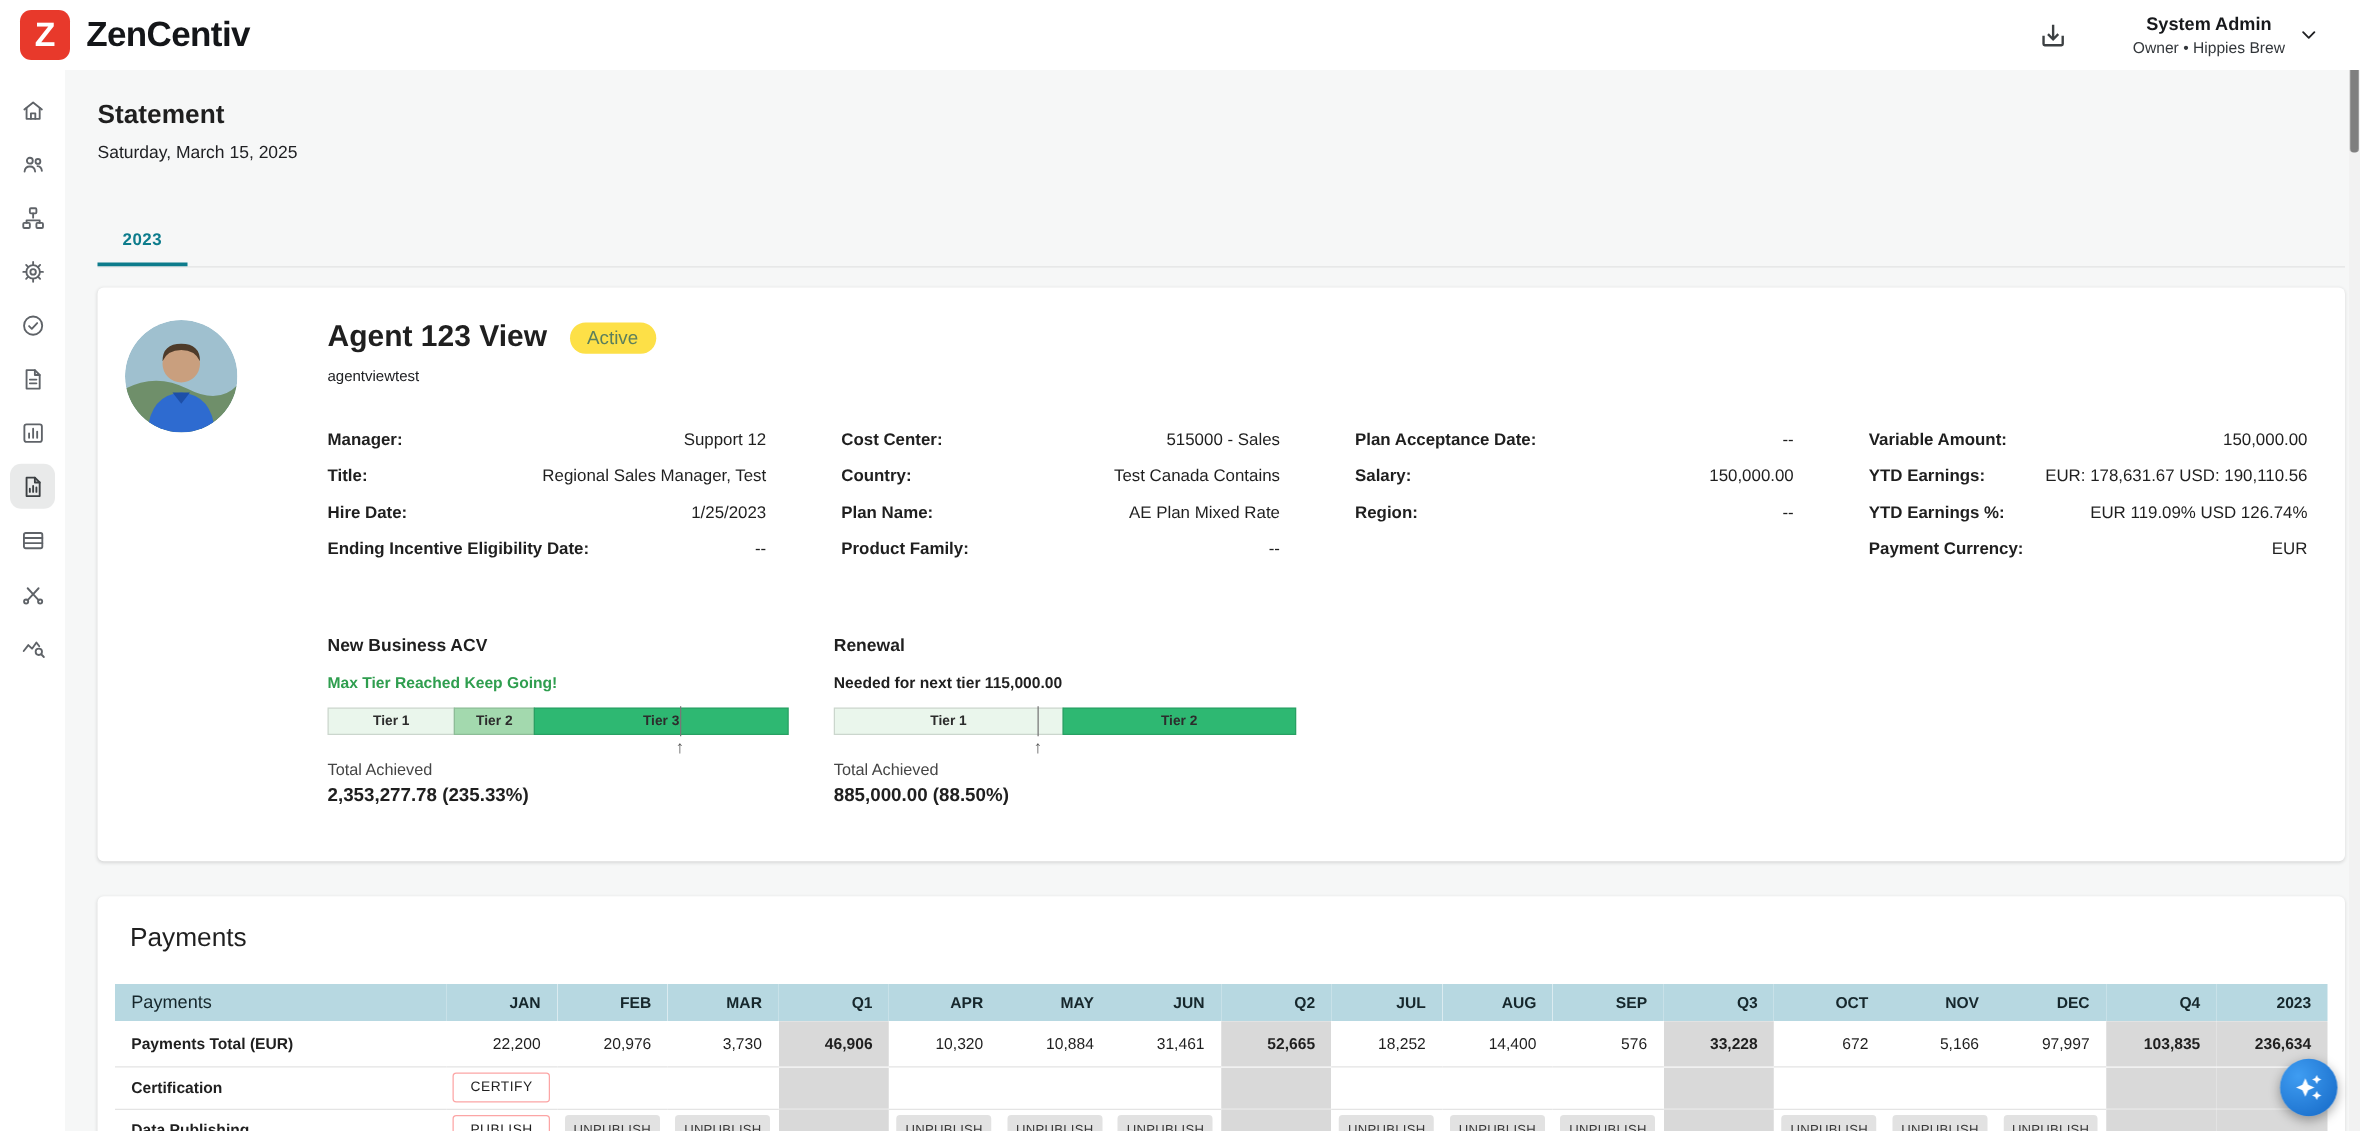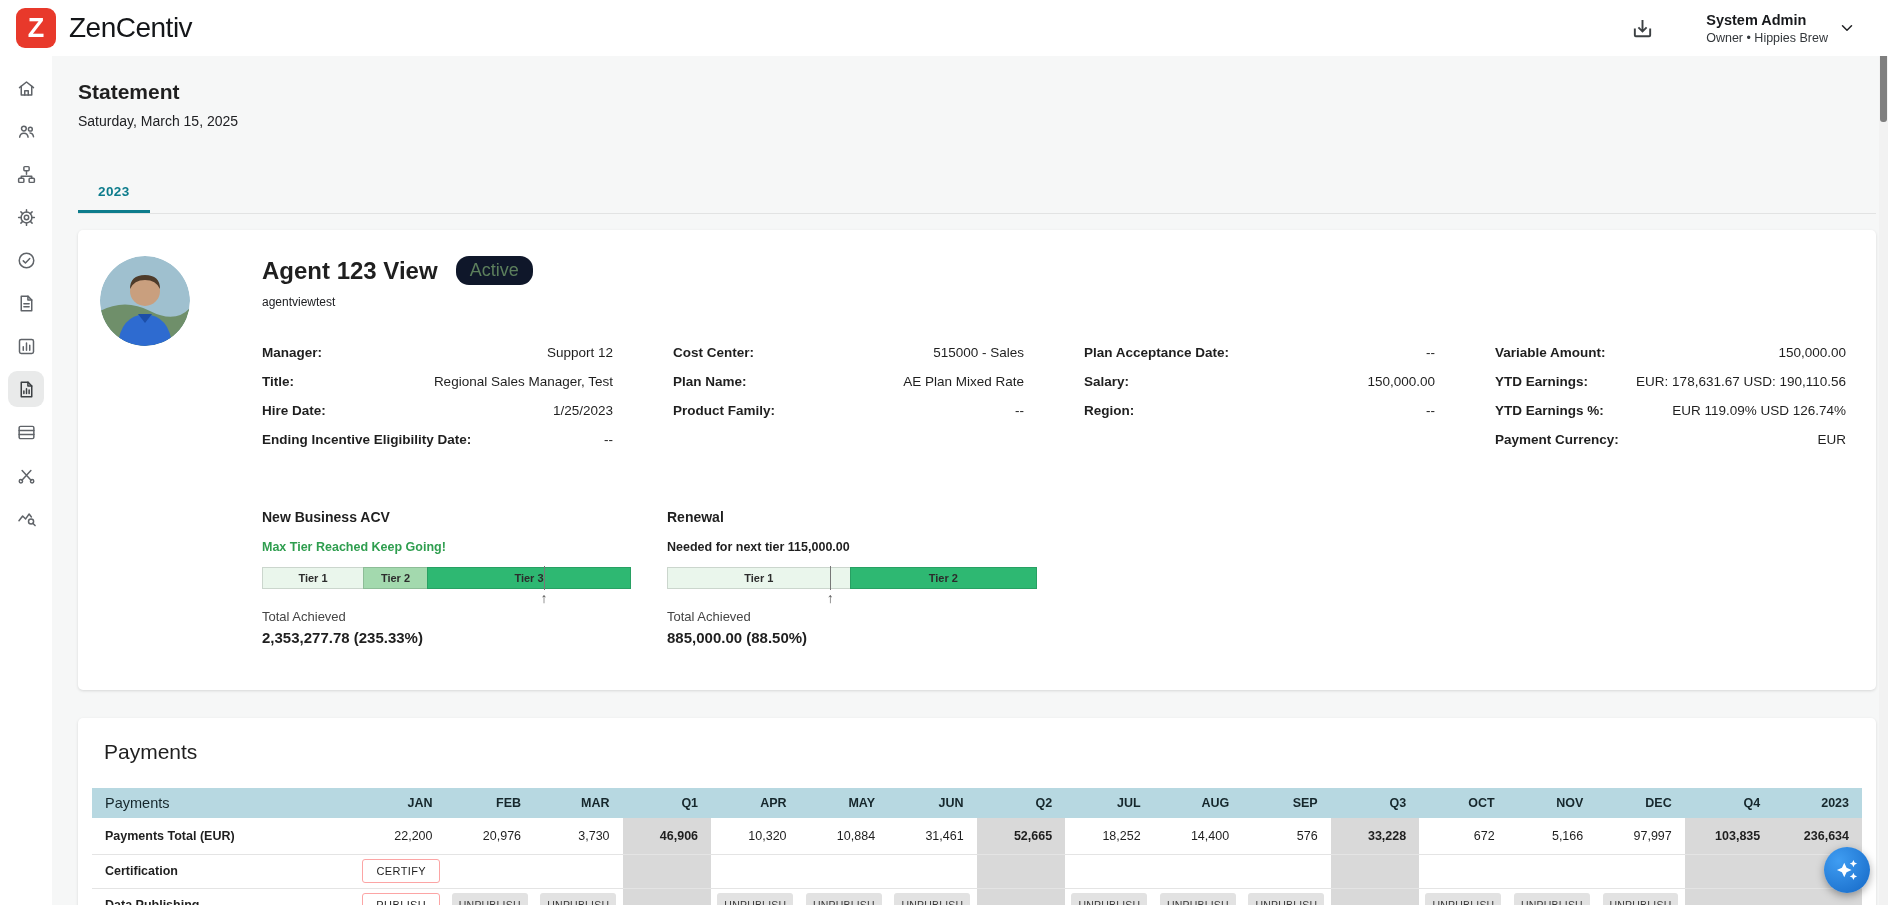--- a/index.html
+++ b/index.html
@@ -3,26 +3,26 @@
 <meta charset="utf-8">
 <style>
   *{box-sizing:border-box;margin:0;padding:0}
   html,body{width:1888px;height:905px;overflow:hidden;background:#f6f7f7;
     font-family:"Liberation Sans",sans-serif;color:#1f1f1f}
 
   
   .topbar{height:56px;background:#fff;display:flex;align-items:center;padding:0 18px 0 16px;position:relative;z-index:5}
   .brand{display:flex;align-items:center;gap:13px;cursor:pointer}
   .brand-logo{width:40px;height:40px;border-radius:9px;background:#e8392b;color:#fff;font-weight:bold;font-size:27px;display:flex;align-items:center;justify-content:center}
-  .brand-name{font-size:28px;font-weight:400;letter-spacing:-.5px;color:#141619}
+  .brand-name{font-size:28px;font-weight:700;letter-spacing:-.5px;color:#141619}
   .topbar-right{margin-left:auto;display:flex;align-items:center;gap:52px;padding-right:14px}
   .icon{display:flex;align-items:center;justify-content:center}
   .iconbtn{cursor:pointer;background:none;border:none;display:flex}
   .user-block{display:flex;align-items:center;gap:10px;cursor:pointer}
-  .user-text{text-align:left}
+  .user-text{text-align:center}
   .user-name{font-size:14.5px;font-weight:700;color:#17191c}
   .user-sub{font-size:12.5px;color:#33373b;margin-top:3px}
 
   
   .app{display:flex;height:849px}
   .sidebar{width:52px;background:#fff;padding-top:14px;display:flex;flex-direction:column;align-items:center;gap:7px;flex-shrink:0}
   .side-item{width:36px;height:36px;border-radius:9px;display:flex;align-items:center;justify-content:center;color:#5f6368;cursor:pointer}
   .side-item.selected{background:#e9eaea;color:#3c4043}
   .main{flex:1;padding:24px 12px 0 26px;overflow:hidden;position:relative}
 
@@ -43,21 +43,21 @@
   .tab{height:40px;padding:0 20px;display:flex;align-items:center;font-size:13.5px;font-weight:700;letter-spacing:.4px;color:#0d7c8c;border-bottom:3px solid transparent;cursor:pointer}
   .tab.active{border-bottom-color:#0d7c8c}
 
   
   .card{background:#fff;border-radius:5px;box-shadow:0 1px 3px rgba(0,0,0,.13)}
   .profile-card{margin-top:16px;padding:26px 30px 44px 22px;display:flex}
   .avatar{width:90px;height:90px;border-radius:50%;overflow:hidden;flex-shrink:0}
   .profile-body{flex:1;margin-left:72px;min-width:0}
   .profile-top{display:flex;align-items:center;gap:18px}
   .profile-name{font-size:24px;font-weight:700}
-  .badge{background:#0f172a;color:#5c7f5c;font-size:18px;padding:4px 14px;border-radius:13px}
+  .badge{background:#fde047;color:#5c7f5c;font-size:15px;padding:4px 14px;border-radius:13px}
   .profile-user{font-size:12px;color:#202124;margin-top:10px}
 
   .details{margin-top:36px;display:grid;grid-template-columns:repeat(4,1fr);column-gap:60px}
   .dcol{display:flex;flex-direction:column}
   .drow{display:flex;justify-content:space-between;gap:12px;min-height:29px;align-items:baseline}
   .dlabel{font-size:13.5px;font-weight:700;white-space:nowrap}
   .dvalue{font-size:13.5px;color:#1f1f1f;text-align:right}
 
   
   .progress-row{display:flex;gap:34px;margin-top:48px}
@@ -281,20 +281,24 @@
               </div>
               <div class="drow">
                 <span class="dlabel">Ending Incentive Eligibility Date:</span>
                 <span class="dvalue">--</span>
               </div>
             </div>
             <div class="dcol">
               <div class="drow">
                 <span class="dlabel">Cost Center:</span>
                 <span class="dvalue">515000 - Sales</span>
+              </div>
+              <div class="drow">
+                <span class="dlabel">Country:</span>
+                <span class="dvalue">Test Canada Contains</span>
               </div>
               <div class="drow">
                 <span class="dlabel">Plan Name:</span>
                 <span class="dvalue">AE Plan Mixed Rate</span>
               </div>
               <div class="drow">
                 <span class="dlabel">Product Family:</span>
                 <span class="dvalue">--</span>
               </div>
             </div>

